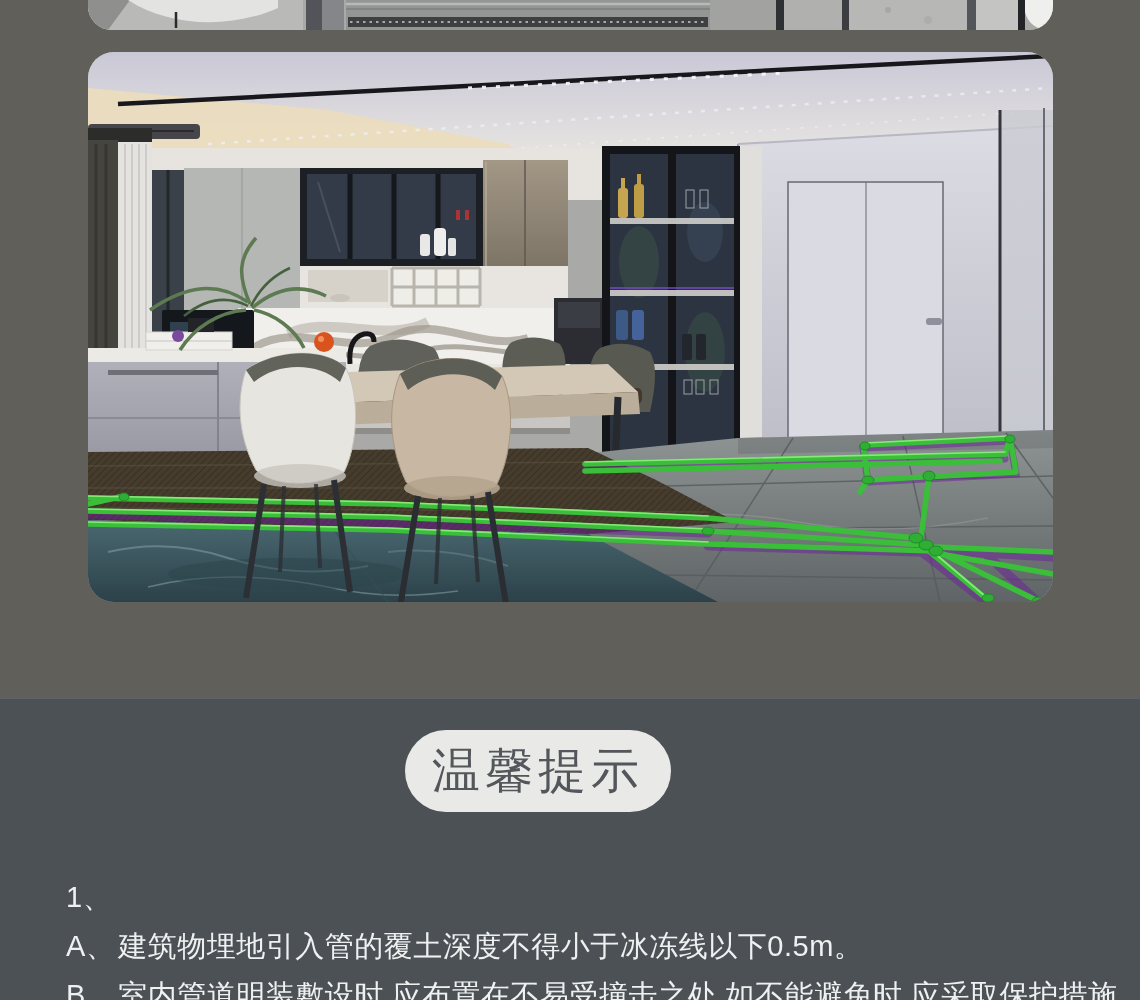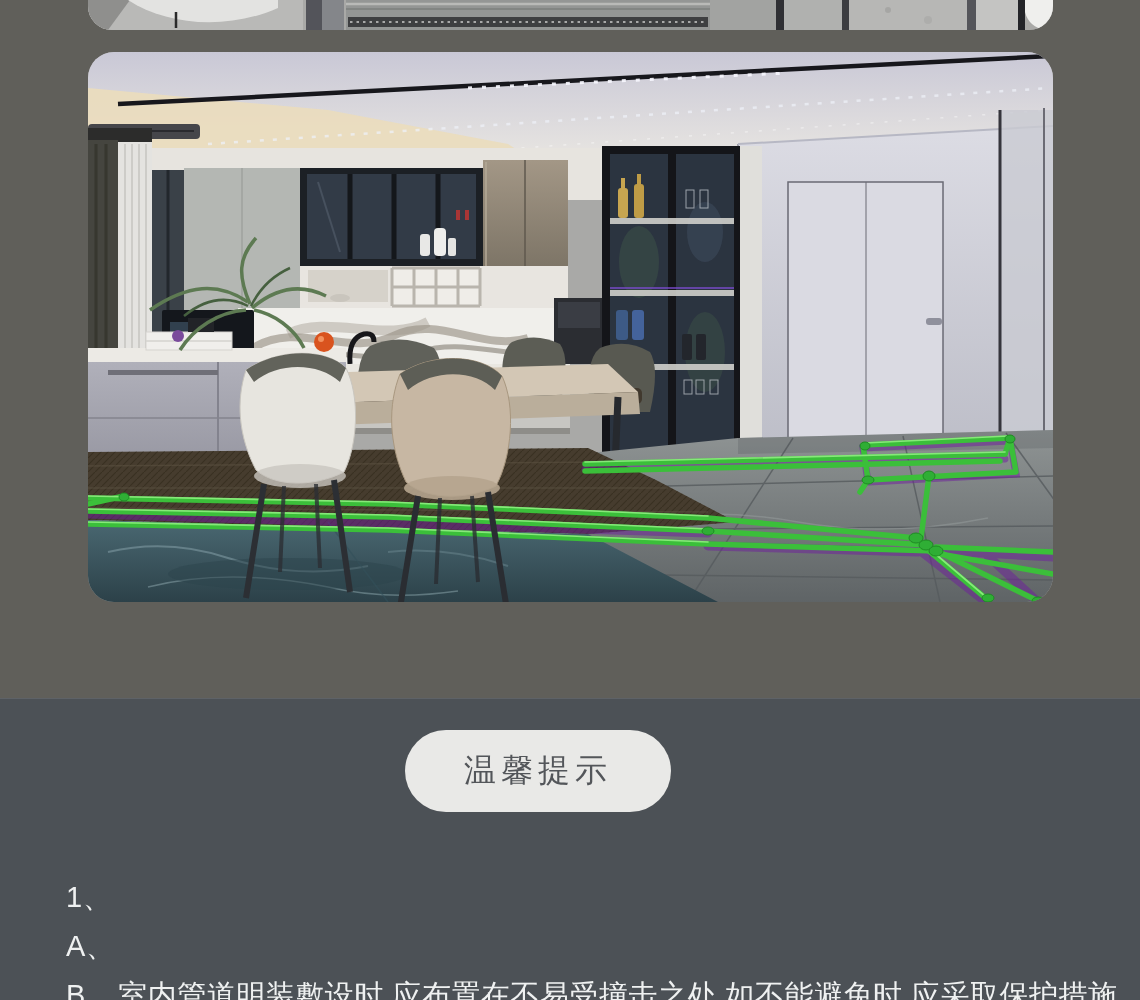--- a/index.html
+++ b/index.html
@@ -13,21 +13,21 @@
 .page{position:relative;width:1140px;height:1000px}
 .sec-top{position:absolute;left:0;top:0;width:1140px;height:698px;background:var(--page-bg-top)}
 .sec-bottom{position:absolute;left:0;top:698px;width:1140px;height:302px;
   background:var(--page-bg-bottom);border-top:1px solid rgba(255,255,255,.10)}
 .card{position:absolute;left:88px;width:965px;overflow:hidden;background:#a9a9a7}
 .card.strip{top:0;height:30px;border-radius:0 0 24px 24px}
 .card.kitchen{top:52px;height:550px;border-radius:26px}
 .card svg{display:block;width:100%;height:100%}
 .badge{position:absolute;left:405px;top:31px;width:266px;height:82px;border-radius:41px;
   background:var(--badge-bg);display:flex;align-items:center;justify-content:center}
-.badge span{font-size:32px;color:var(--badge-text);letter-spacing:5px}
+.badge span{font-size:48px;color:var(--badge-text);letter-spacing:5px}
 .tips{position:absolute;left:66px;top:174px;width:1070px}
 .tip{height:49px;display:flex;align-items:center;font-size:29px;color:var(--tip-text);
   letter-spacing:.5px;white-space:nowrap}
 .tip .tl{margin-right:3px}
 
 .pg{stroke:var(--pipe-glow-purple);opacity:.5;fill:none;stroke-linecap:round}
 .pm{stroke:var(--pipe-green);stroke-width:5.5;fill:none;stroke-linecap:round;stroke-linejoin:round}
 .ph{stroke:#94f184;stroke-width:1.7;fill:none;stroke-linecap:round;opacity:.85}
 .pf{fill:#2fae35;stroke:#1f8a24;stroke-width:1}
 </style>
@@ -352,20 +352,21 @@
   <section class="sec-bottom">
     <div class="badge">
       <span>温馨提示</span>
     </div>
     <div class="tips">
       <div class="tip">
         <span class="tl">1、</span>
       </div>
       <div class="tip">
         <span class="tl">A、</span>
+        <span class="tx">建筑物埋地引入管的覆土深度不得小于冰冻线以下0.5m。</span>
       </div>
       <div class="tip">
         <span class="tl">B、</span>
         <span class="tx">室内管道明装敷设时,应布置在不易受撞击之处,如不能避免时,应采取保护措施。</span>
       </div>
     </div>
   </section>
 </div>
 
 </body></html>

